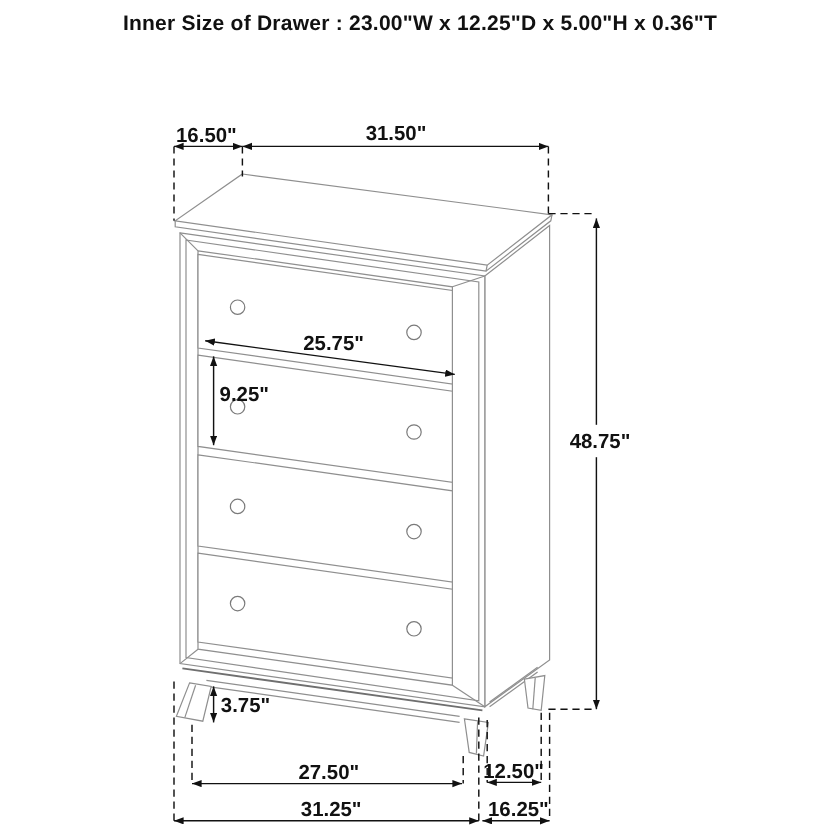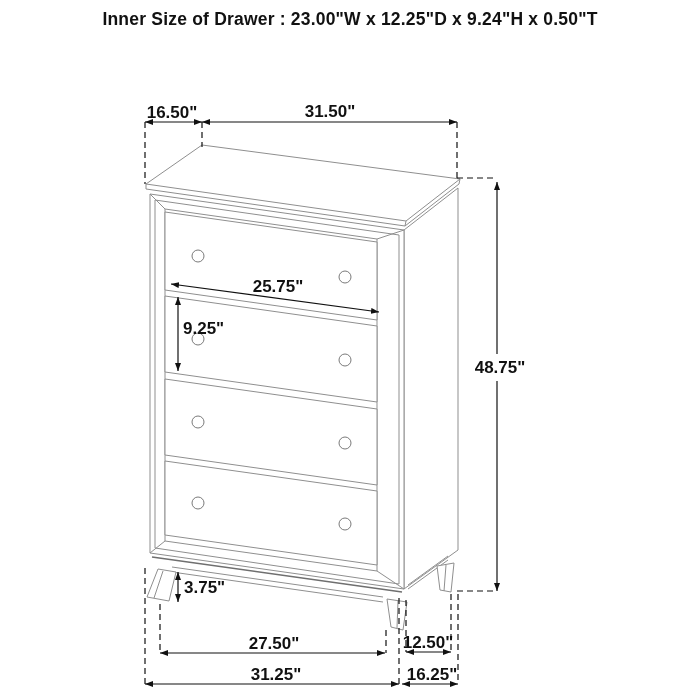--- a/index.html
+++ b/index.html
@@ -28,21 +28,21 @@
   .dimtext{
     font-family:"Liberation Sans", sans-serif;
     font-size:17px;font-weight:bold;fill:#111;
   }
 </style>
 </head>
 <body>
 
 <div class="stage">
 
-  <div class="title">Inner Size of Drawer : 23.00"W x 12.25"D x 9.24"H x 0.50"T</div>
+  <div class="title">Inner Size of Drawer : 23.00"W x 12.25"D x 5.00"H x 0.36"T</div>
 
   <svg width="700" height="700" viewBox="0 0 700 700">
     <defs>
       <marker id="arr" markerUnits="userSpaceOnUse" markerWidth="9" markerHeight="7" refX="8" refY="3" orient="auto-start-reverse">
         <path d="M0,0 L8,3 L0,6 Z" fill="#111"></path>
       </marker>
     </defs>
 
     <g class="furn">
 

